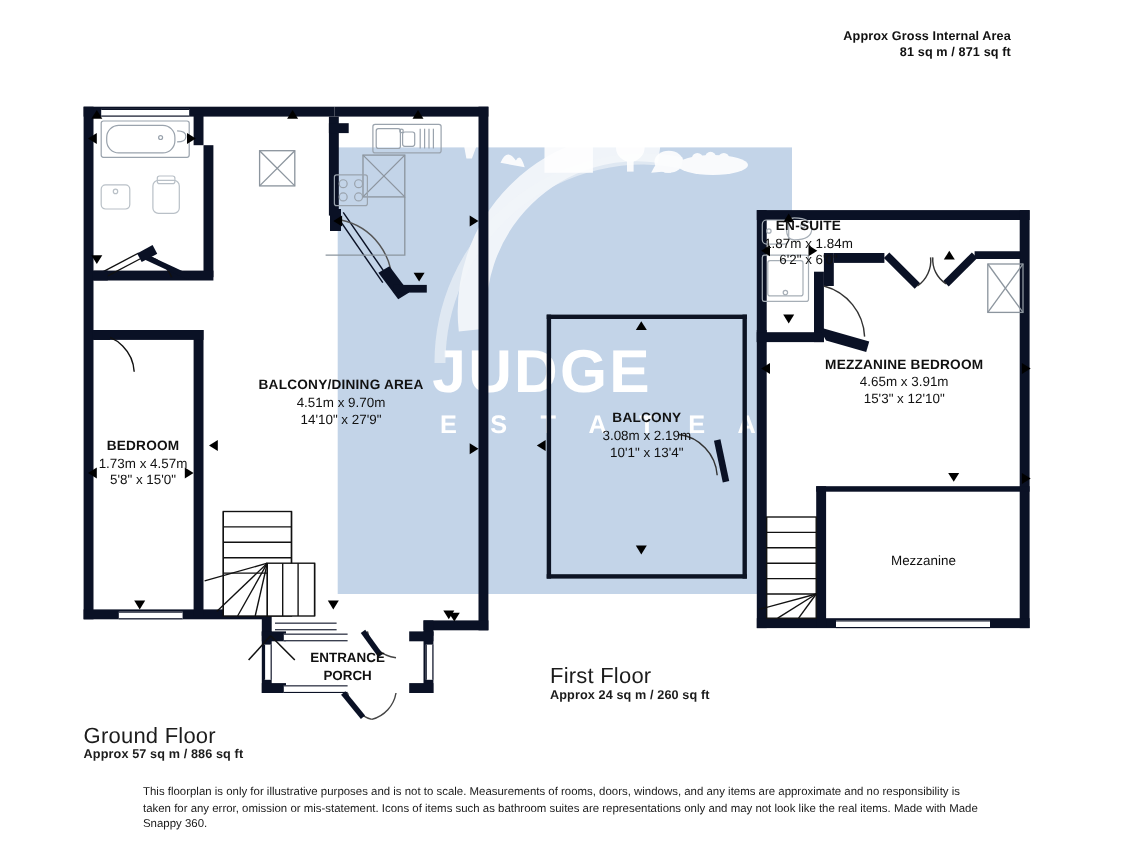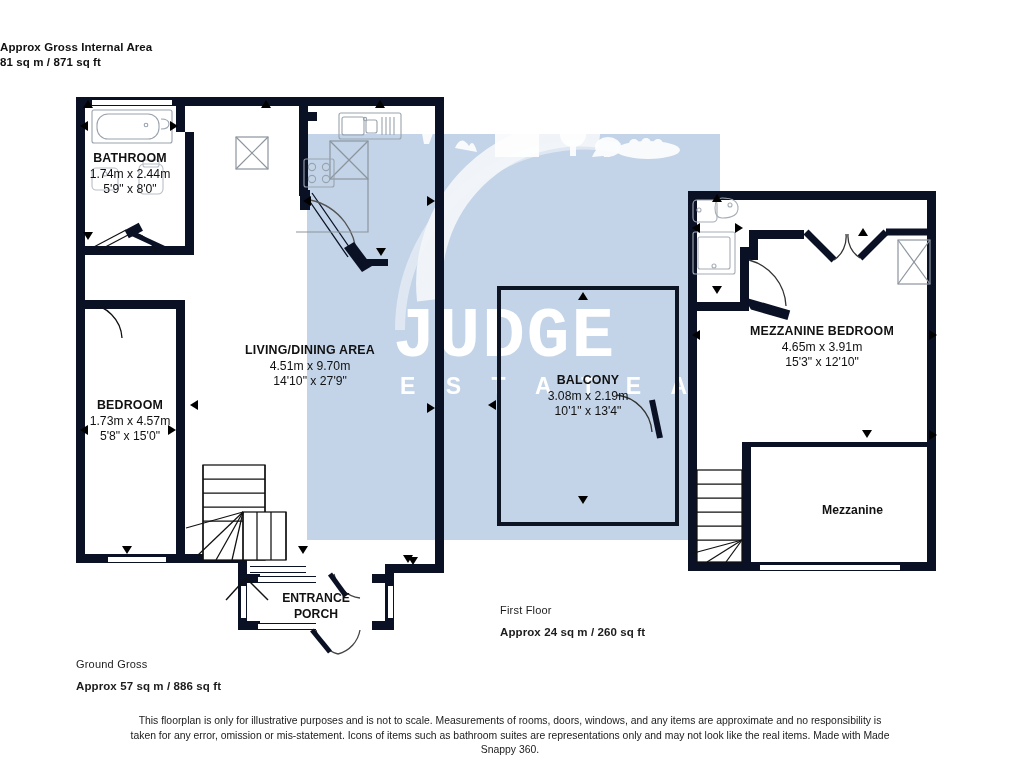--- a/index.html
+++ b/index.html
@@ -16,49 +16,49 @@
     position: relative;
     width: 1020px;
     height: 771px;
     background: #ffffff;
     overflow: hidden;
   }
 
   
   .hdr {
     position: absolute;
-    top: 40px;
+    top: 26px;
     left: 0;
     width: 919px;
-    text-align: left;
+    text-align: right;
     font-size: 11.5px;
     font-weight: bold;
     line-height: 15px;
     letter-spacing: .1px;
   }
   .floor-title {
     position: absolute;
-    font-size: 11px;
+    font-size: 20px;
     font-weight: normal;
     color: #1c1c1c;
     letter-spacing: .2px;
   }
   .floor-sub {
     position: absolute;
     font-size: 11.5px;
     font-weight: bold;
     color: #1c1c1c;
     letter-spacing: .1px;
   }
   .disclaimer {
     position: absolute;
     left: 130px;
     top: 714px;
     width: 760px;
-    text-align: center;
+    text-align: left;
     font-size: 10.4px;
     line-height: 14.6px;
     color: #1a1a1a;
   }
 
   
   .room {
     position: absolute;
     text-align: center;
     line-height: 15.5px;
@@ -70,24 +70,23 @@
     font-weight: bold;
     letter-spacing: .2px;
   }
   .room .d1, .room .d2 {
     font-size: 12.2px;
     font-weight: normal;
   }
   .mezz-label {
     position: absolute;
     font-size: 12.2px;
-    font-weight: bold;
+    font-weight: normal;
     z-index: 40;
     white-space: nowrap;
-    margin-left: 12px;
   }
   .porch-label {
     position: absolute;
     text-align: center;
     font-size: 12.2px;
     font-weight: bold;
     line-height: 16px;
     z-index: 40;
     white-space: nowrap;
   }
@@ -105,24 +104,24 @@
   }
   .wm-text {
     position: absolute;
     z-index: 3;
     color: #ffffff;
     font-weight: bold;
     pointer-events: none;
     user-select: none;
   }
   .wm-judge {
-    font-size: 71px;
+    font-size: 55px;
     letter-spacing: 2px;
     line-height: 75px;
-    font-family: Liberation Mono, monospace;
+    font-family: Liberation Sans, sans-serif;
   }
   .wm-sub {
     font-size: 23px;
     letter-spacing: 12px;
     line-height: 23px;
   }
 
   
   .win-h { position: absolute; background: #ffffff; z-index: 24; border-top: 1.4px solid #0a1125; border-bottom: 1.4px solid #0a1125; }
   .win-v { position: absolute; background: #ffffff; z-index: 24; border-left: 1.4px solid #0a1125; border-right: 1.4px solid #0a1125; }
@@ -415,60 +414,60 @@
   <div class="tri tri-u" style="left:858px; top:228px;"></div>
   <div class="tri tri-r" style="left:929px; top:430px;"></div>
   <div class="tri tri-d" style="left:862px; top:430px;"></div>
 
   <div class="tri tri-u" style="left:578px; top:292px;"></div>
   <div class="tri tri-l" style="left:488px; top:400px;"></div>
   <div class="tri tri-d" style="left:578px; top:496px;"></div>
 
   <div class="tri tri-d" style="left:408px; top:557px;"></div>
 
-  <div class="room" style="left:50px; top:151px; width:160px;">
-    <div class="nm">BATHROOM</div>
-    <div class="d1">1.74m x 2.44m</div>
-    <div class="d2">5'9" x 8'0"</div>
-  </div>
 
 
   <div class="room" style="left:218px; top:343px; width:184px;">
-    <div class="nm">LIVING/DINING AREA</div>
+    <div class="nm">BALCONY/DINING AREA</div>
     <div class="d1">4.51m x 9.70m</div>
     <div class="d2">14'10" x 27'9"</div>
   </div>
 
   <div class="room" style="left:50px; top:398px; width:160px;">
     <div class="nm">BEDROOM</div>
     <div class="d1">1.73m x 4.57m</div>
     <div class="d2">5'8" x 15'0"</div>
   </div>
 
+  <div class="room" style="left:650px; top:198px; width:170px;">
+    <div class="nm">EN-SUITE</div>
+    <div class="d1">1.87m x 1.84m</div>
+    <div class="d2">6'2" x 6'0"</div>
+  </div>
 
   <div class="room" style="left:722px; top:324px; width:200px;">
     <div class="nm">MEZZANINE BEDROOM</div>
     <div class="d1">4.65m x 3.91m</div>
     <div class="d2">15'3" x 12'10"</div>
   </div>
 
   <div class="room" style="left:508px; top:373px; width:160px;">
     <div class="nm">BALCONY</div>
     <div class="d1">3.08m x 2.19m</div>
     <div class="d2">10'1" x 13'4"</div>
   </div>
 
   <div class="mezz-label" style="left:810px; top:503px;">Mezzanine</div>
 
   <div class="porch-label" style="left:246px; top:590px; width:140px;">
     <div>ENTRANCE</div>
     <div>PORCH</div>
   </div>
 
-  <div class="floor-title" style="left:76px; top:658px;">Ground Gross</div>
+  <div class="floor-title" style="left:76px; top:658px;">Ground Floor</div>
   <div class="floor-sub" style="left:76px; top:680px;">Approx 57 sq m / 886 sq ft</div>
 
   <div class="floor-title" style="left:500px; top:604px;">First Floor</div>
   <div class="floor-sub" style="left:500px; top:626px;">Approx 24 sq m / 260 sq ft</div>
 
   <div class="disclaimer">This floorplan is only for illustrative purposes and is not to scale. Measurements of rooms, doors, windows, and any items are approximate and no responsibility is taken for any error, omission or mis-statement. Icons of items such as bathroom suites are representations only and may not look like the real items. Made with Made Snappy 360.</div>
 
 </div>
 
 </body></html>

